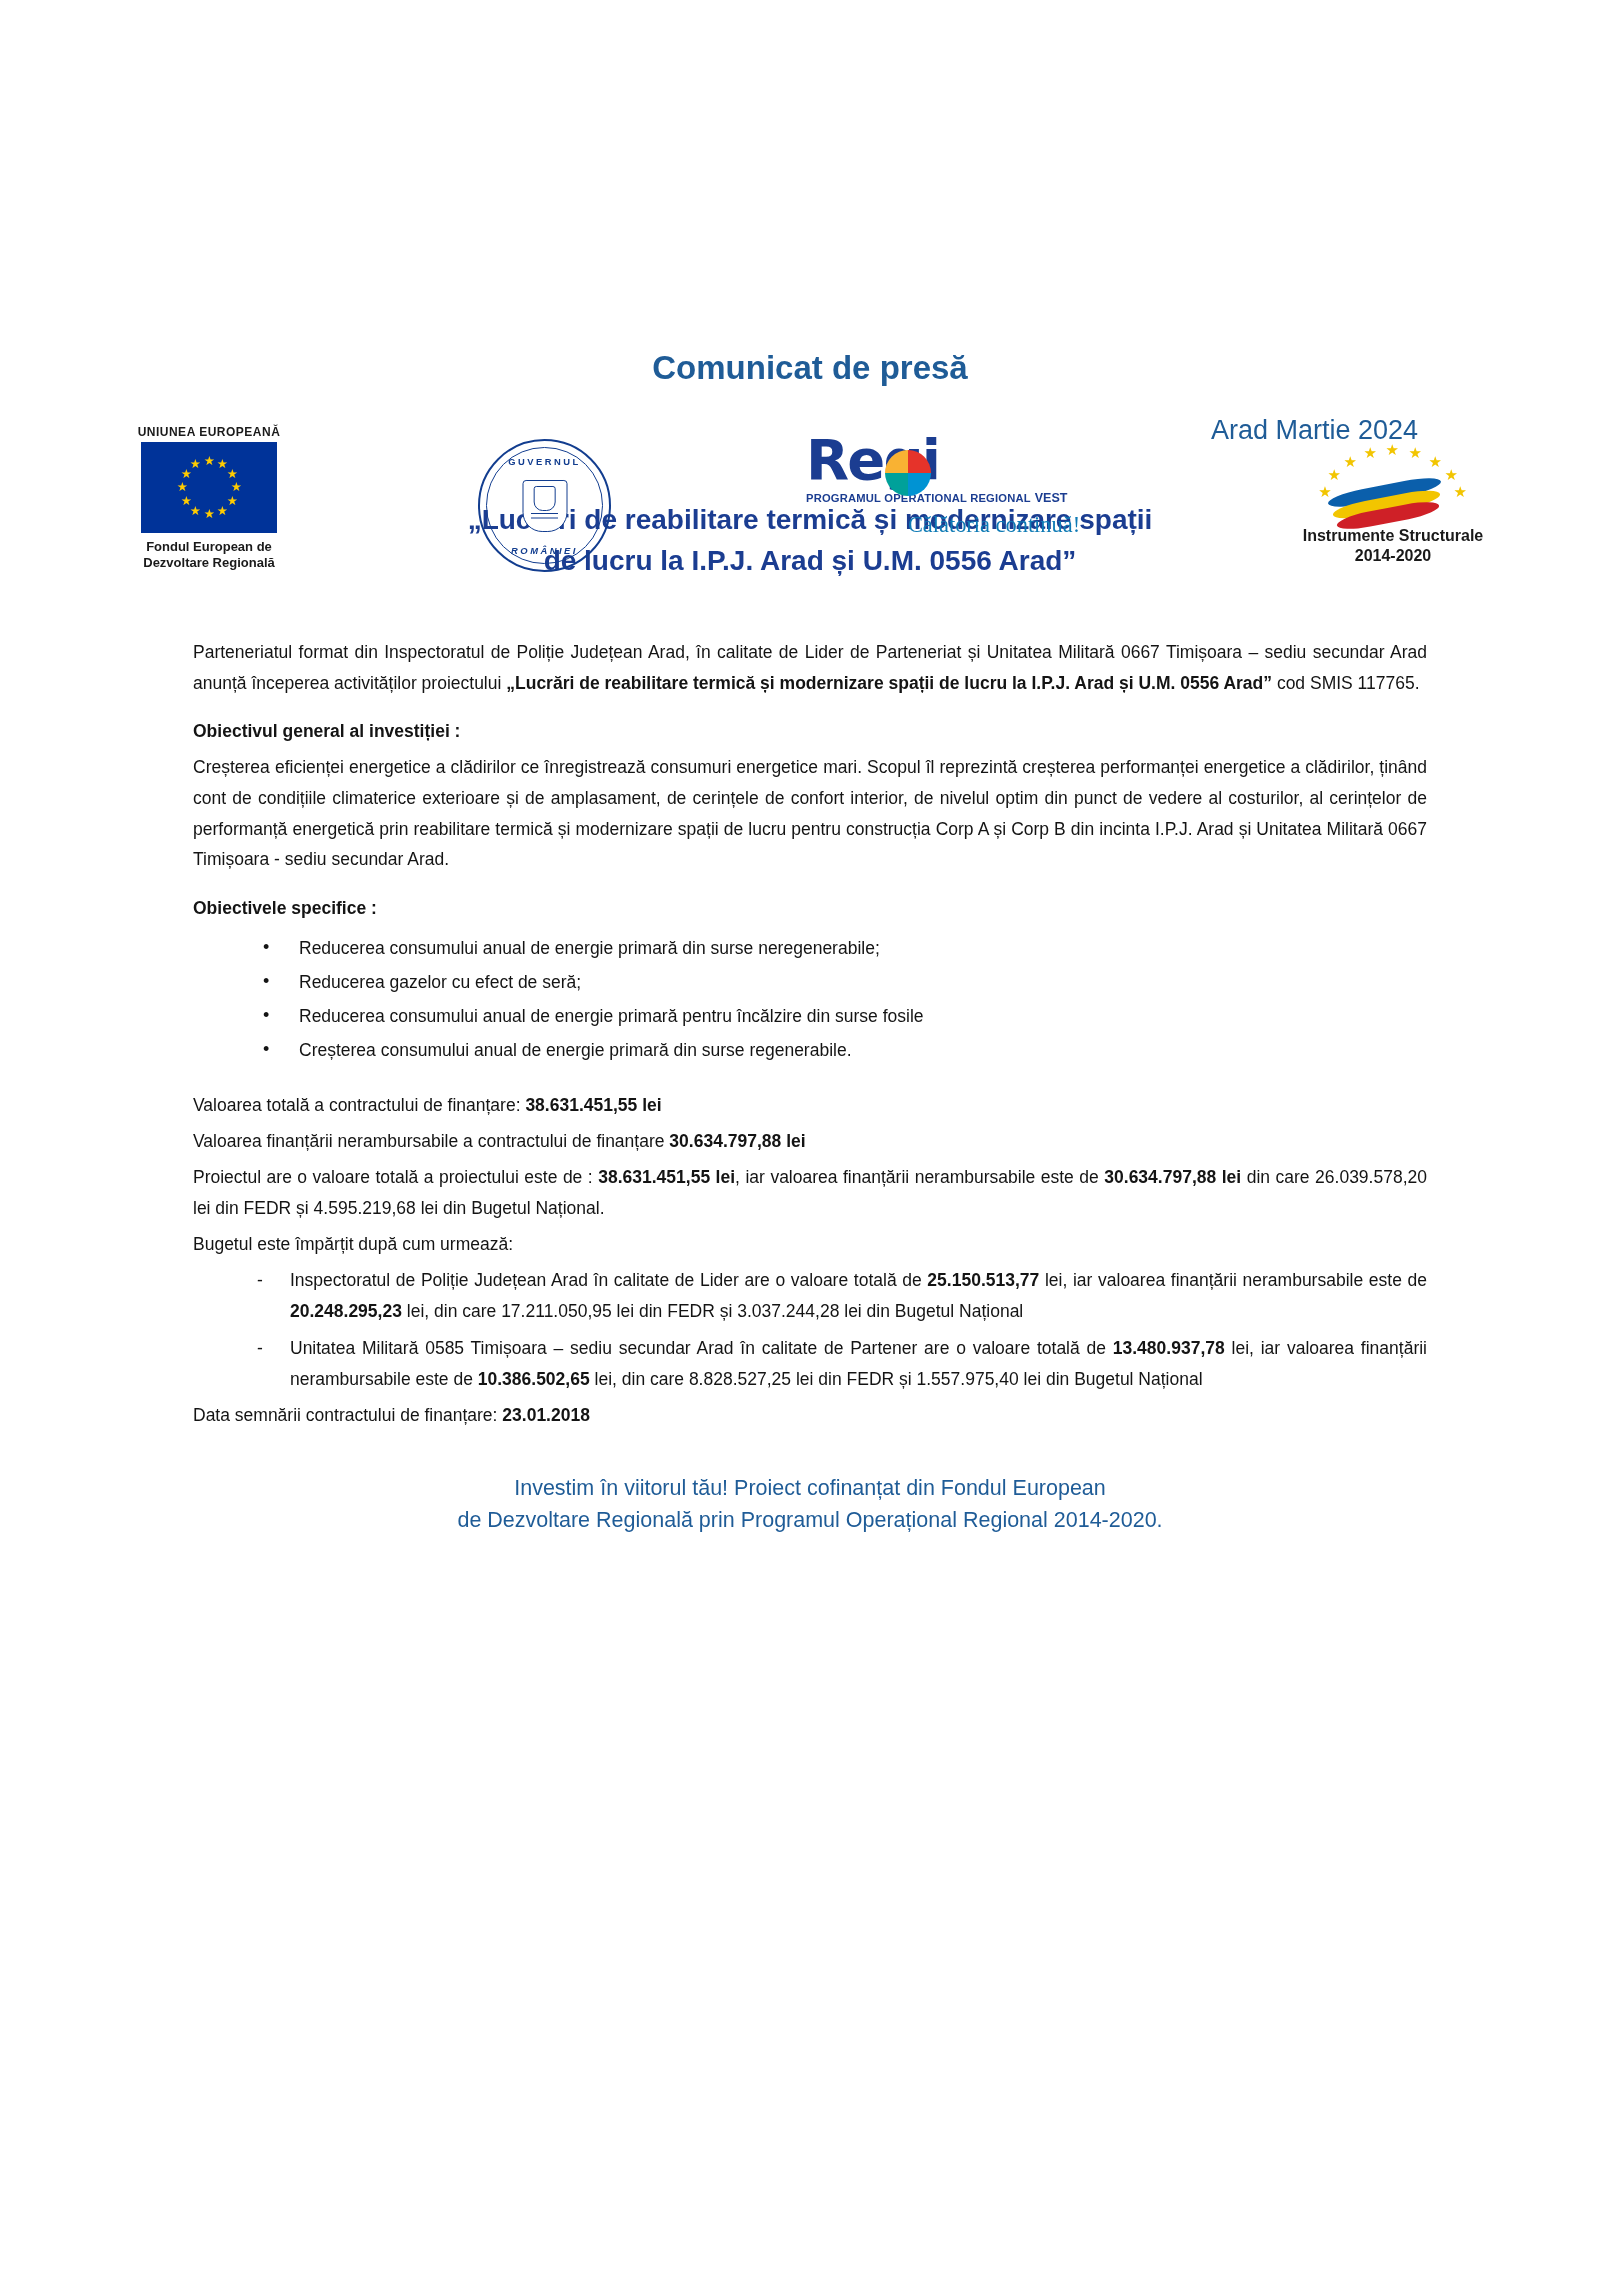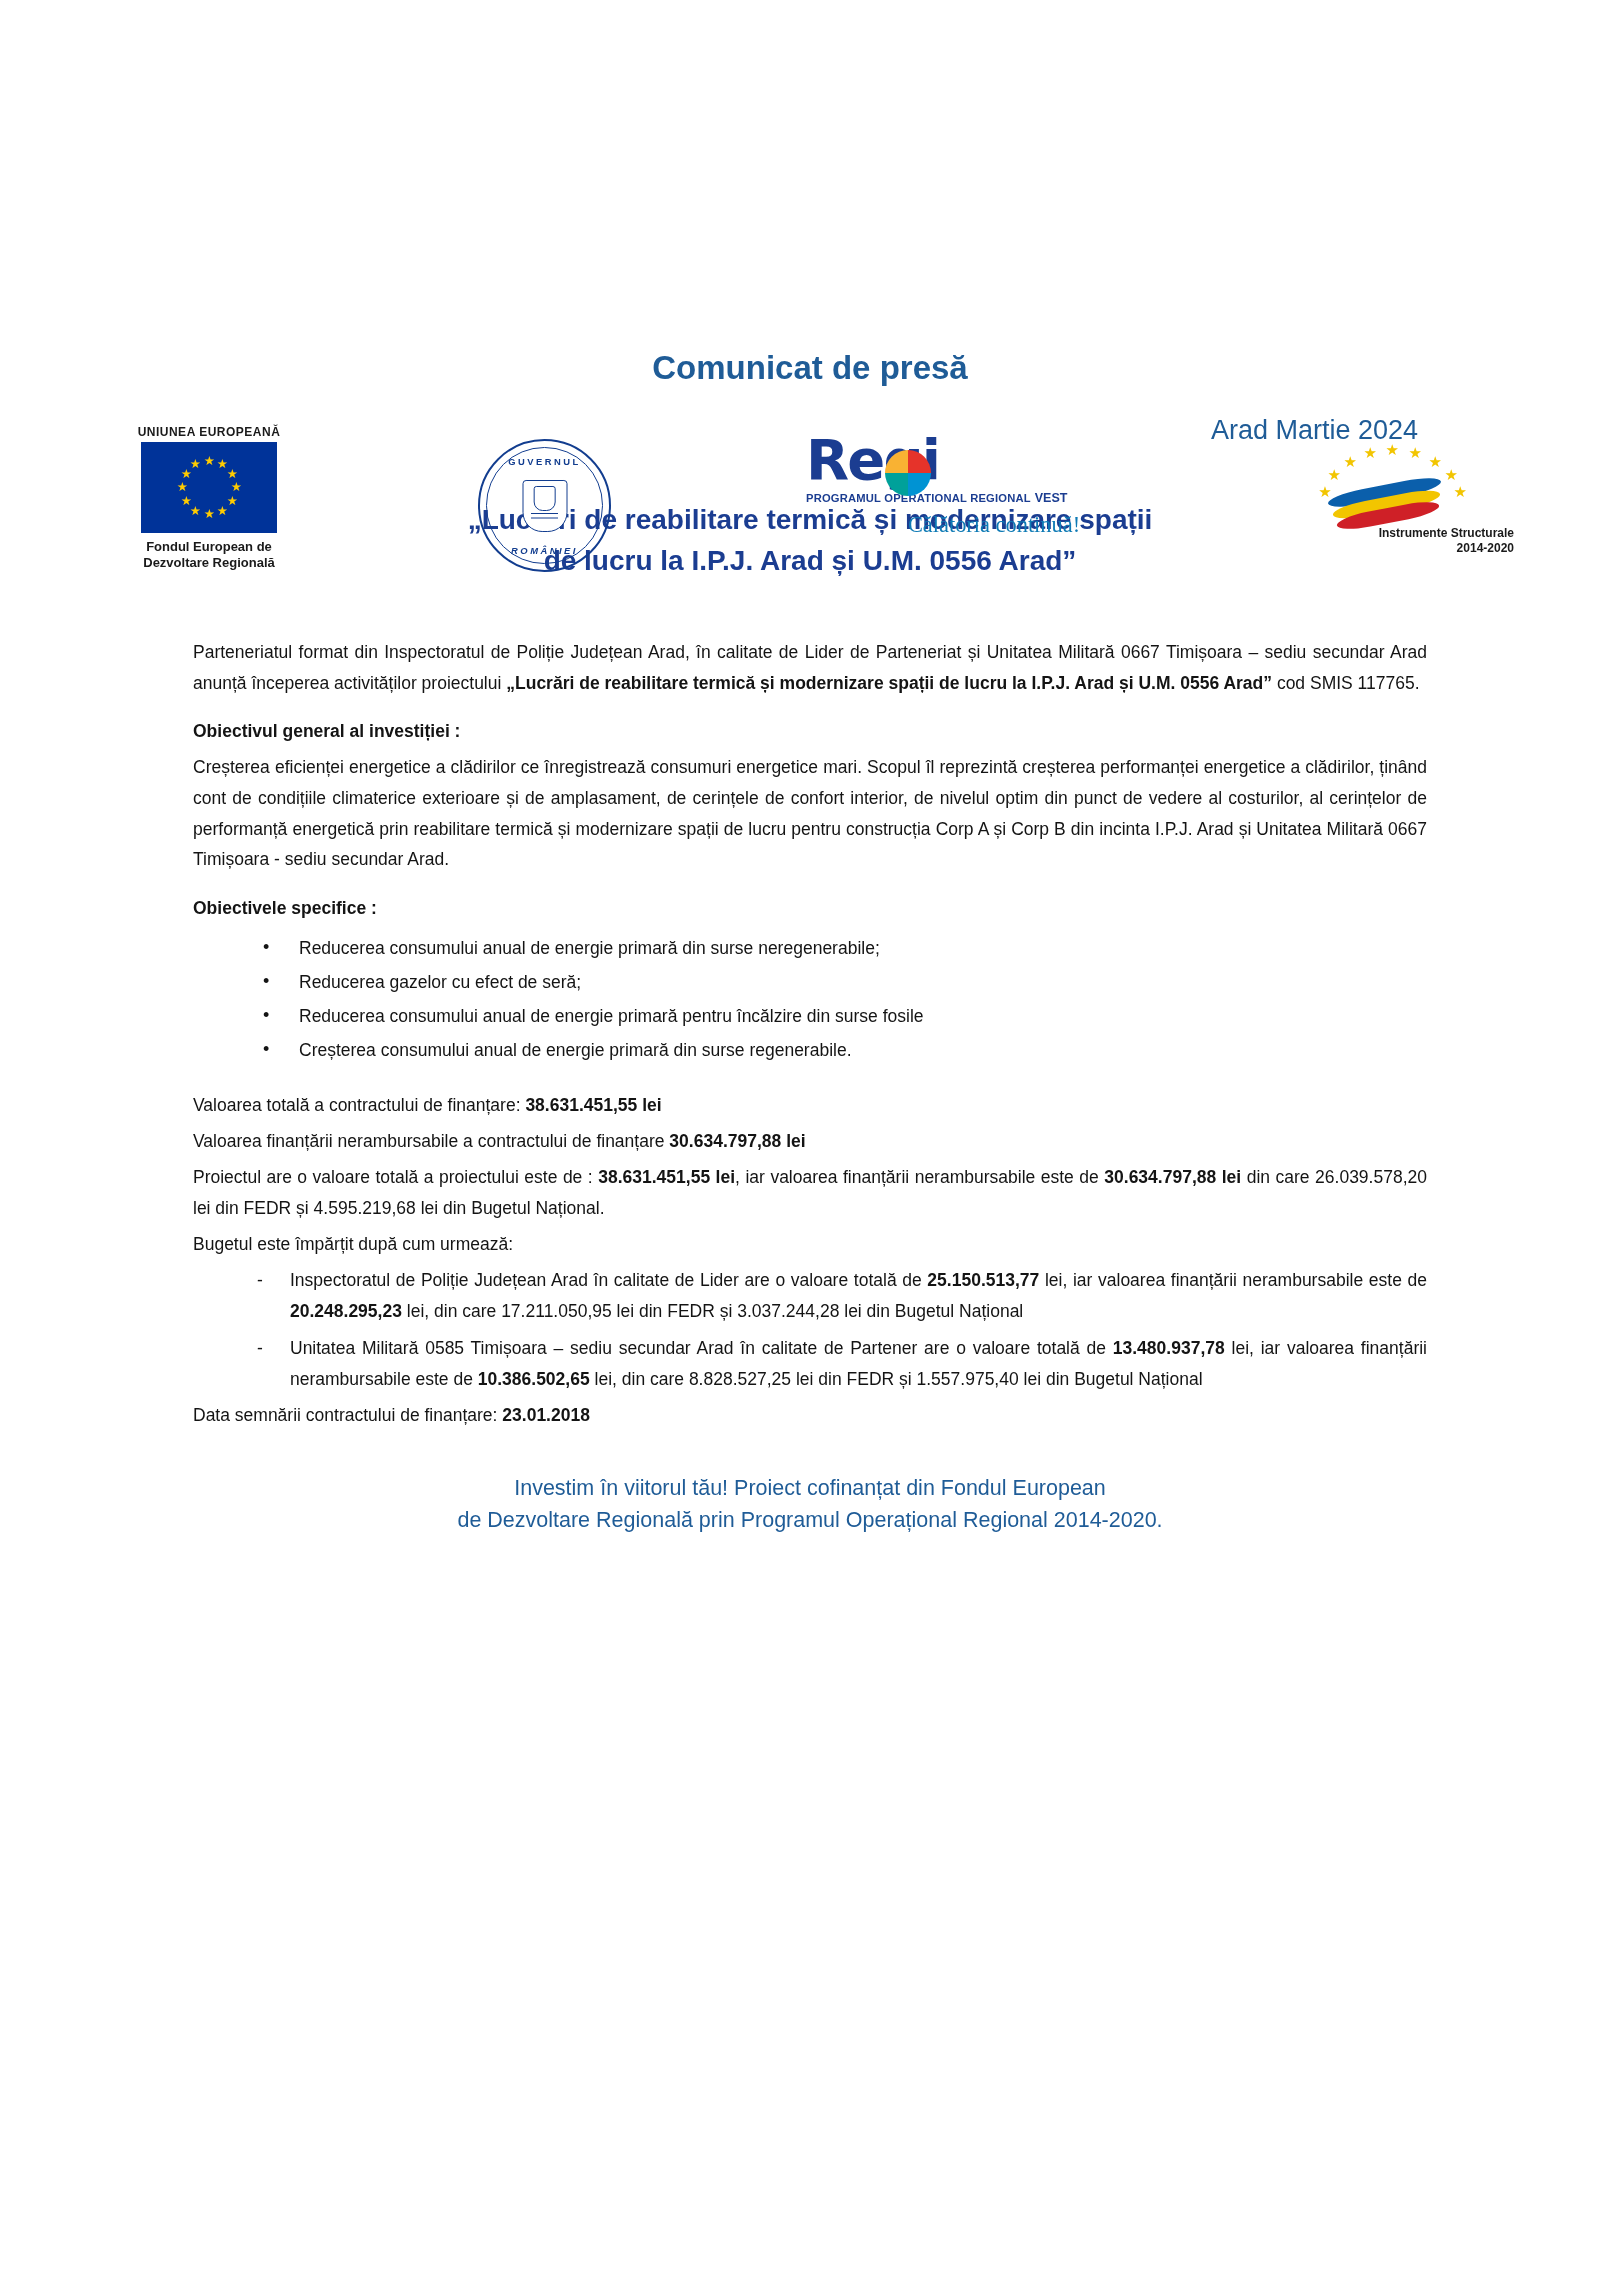--- a/index.html
+++ b/index.html
@@ -176,25 +176,24 @@
   }
   .is-ribbon-y, .is-ribbon-b, .is-ribbon-r {
     position: absolute;
     height: 15px;
     border-radius: 50%/80%;
   }
   .is-ribbon-b { left: 23px; top: 51px; width: 115px; background: #0b5fab; transform: rotate(-11deg); }
   .is-ribbon-y { left: 28px; top: 63px; width: 109px; background: #f2c500; transform: rotate(-11deg); }
   .is-ribbon-r { left: 32px; top: 74px; width: 104px; background: #cf2027; transform: rotate(-11deg); }
   .is-caption {
-    font-size: 12px;
+    font-size: 16px;
     font-weight: bold;
     line-height: 1.25;
     margin-top: 1.8px;
-    text-align: right;
   }
 
   
   .doc-title {
     margin-top: 349px;
     text-align: center;
     font-size: 33px;
     font-weight: bold;
     color: #1f5c97;
   }

